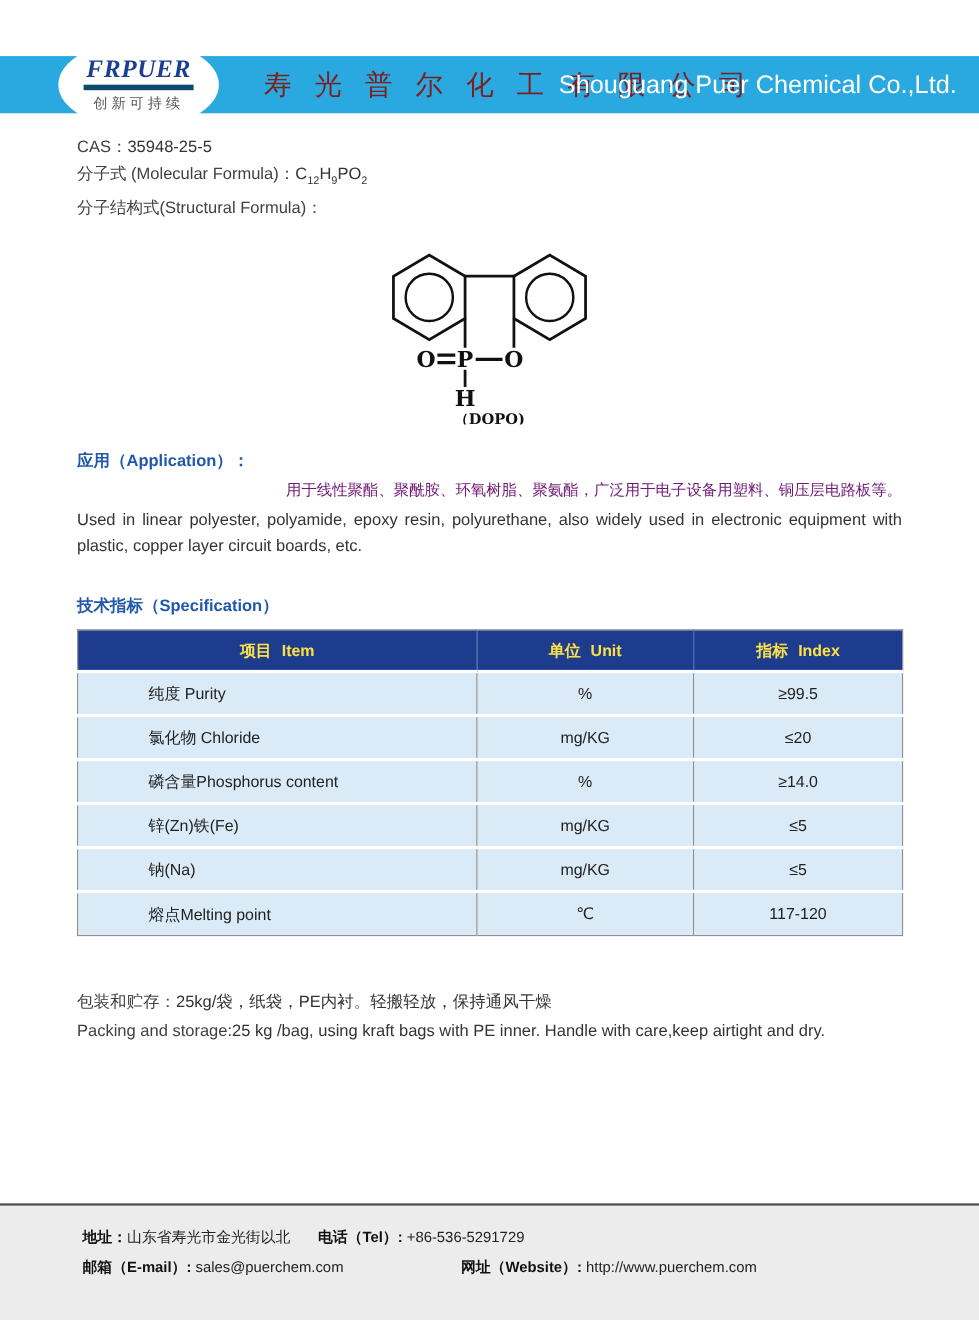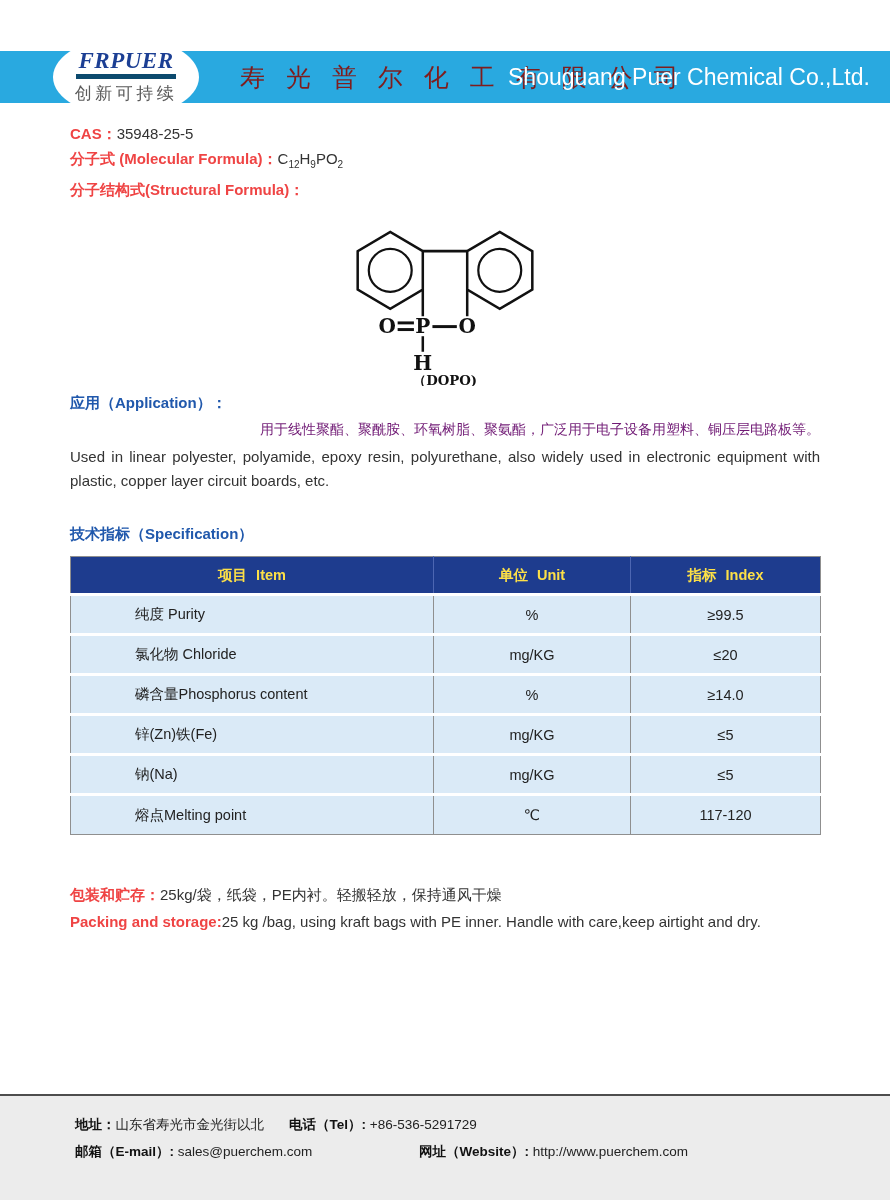--- a/index.html
+++ b/index.html
@@ -7,42 +7,42 @@
   .page { position: relative; width: 890px; height: 1200px; margin: 0 auto; background: #fff; overflow: hidden; }
 
   
   .top-bar { position: relative; margin-top: 51px; height: 52px; background: #29a9e0; }
   .logo-ellipse { position: absolute; left: 53px; top: -14px; width: 146px; height: 80px;
     background: #fff; border-radius: 50%; display: flex; flex-direction: column;
     align-items: center; justify-content: center; }
   .logo-brand { font-family: "Liberation Serif", "DejaVu Serif", serif; font-style: italic;
     font-weight: bold; font-size: 23px; color: #1c3f94; letter-spacing: 0.5px;
     border-bottom: 5px solid #0c4a6e; padding: 0 2px 1px 2px; line-height: 1.05; }
-  .logo-slogan { font-size: 17px; color: #5a5a5a; letter-spacing: 3.5px; margin-top: 3px; }
+  .logo-slogan { font-size: 13px; color: #5a5a5a; letter-spacing: 3.5px; margin-top: 3px; }
   .company-cn { position: absolute; left: 240px; top: 50%; transform: translateY(-50%);
     color: #7f1d1d; font-size: 25px; letter-spacing: 7px; white-space: nowrap; }
   .company-en { position: absolute; left: 508px; top: 50%; transform: translateY(-50%);
     color: #fff; font-size: 23px; white-space: nowrap; }
 
   
   .title-block { margin-top: 38px; text-align: center; color: #1d4fa0; }
   .title-cn { font-size: 20px; font-weight: bold; line-height: 28px; }
   .title-en { font-size: 21px; font-weight: bold; line-height: 30px; }
 
   
   .props { margin: 18px 70px 0 70px; font-size: 15px; color: #333; line-height: 25px; }
-  .blue-label { color: #ef4444; font-weight: bold; }
+  .blue-label { color: #404040; font-weight: normal; }
   .props sub { font-size: 10px; }
 
   
   .structure-wrap { margin-top: 6px; display: flex; justify-content: center; }
   .structure-wrap svg { display: block; }
 
   
-  .section { margin: 8px 70px 0 70px; }
+  .section { margin: 24px 70px 0 70px; }
   .section-heading { font-size: 15px; font-weight: bold; color: #2058ac; }
   .app-cn { margin-top: 8px; font-size: 14px; color: #701a75; text-align: right; }
   .app-en { margin-top: 6px; font-size: 15px; color: #333; line-height: 24px; text-align: justify; }
 
   
   .spec-heading { margin: 32px 70px 0 70px; font-size: 15px; font-weight: bold; color: #2058ac; }
   table.spec { margin: 12px 0 0 70px; width: 750px; border-collapse: collapse;
     table-layout: fixed; border: 1px solid #8f8f8f; }
   table.spec th { background: #1e3c8e; color: #fde047; font-size: 14.5px; font-weight: bold;
     height: 38px; border-left: 1px solid #4d66b2; word-spacing: 5px; }

